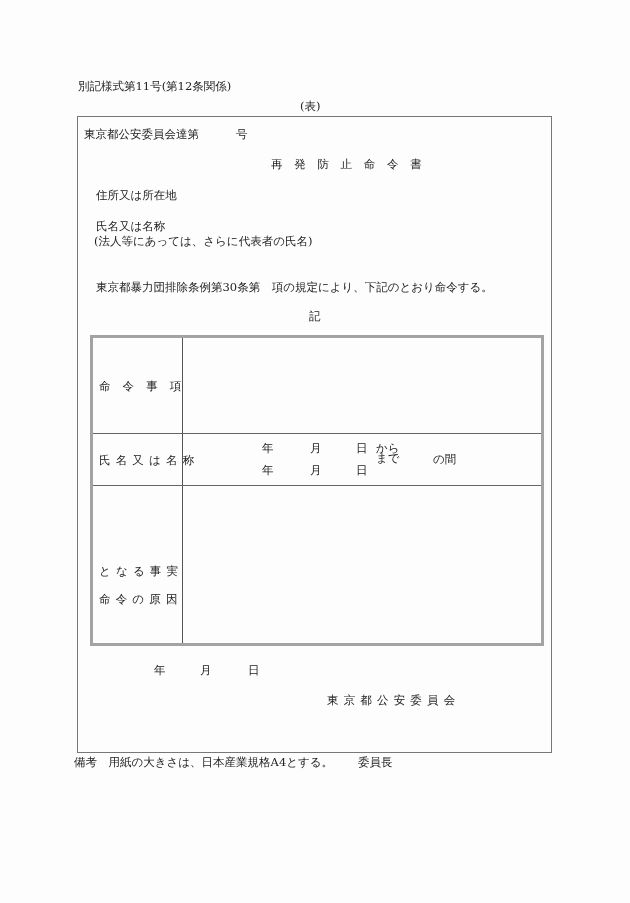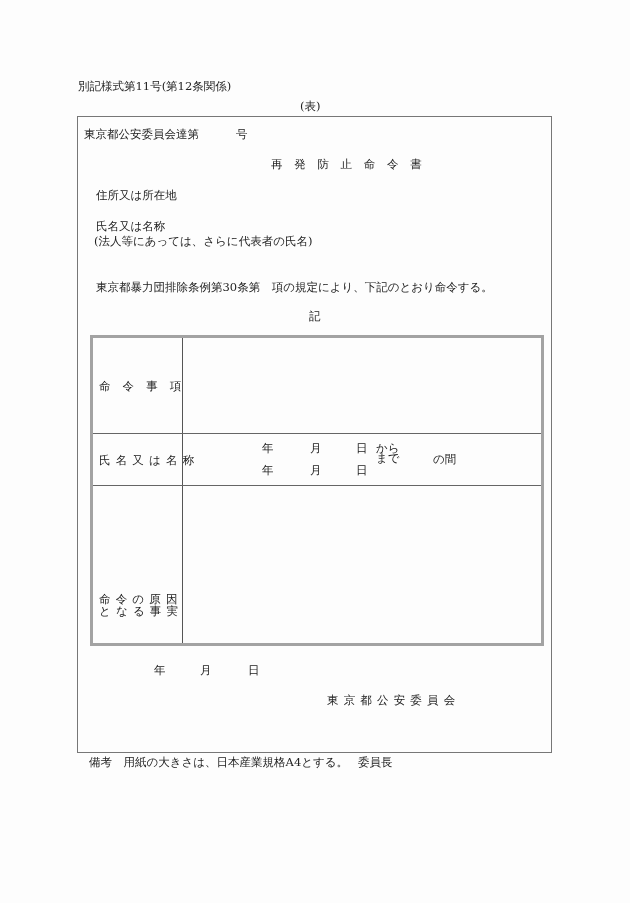--- a/index.html
+++ b/index.html
@@ -47,23 +47,23 @@
   <div class="abs" style="left:217px;top:104px;">月</div>
   <div class="abs" style="left:263px;top:104px;">日</div>
   <div class="abs" style="left:283px;top:104px;">から</div>
   <div class="abs" style="left:169px;top:126px;">年</div>
   <div class="abs" style="left:217px;top:126px;">月</div>
   <div class="abs" style="left:263px;top:126px;">日</div>
   <div class="abs" style="left:283px;top:114px;">まで</div>
   <div class="abs" style="left:321px;top:115px;margin-left:19px;">の間</div>
 
   <div class="abs" style="left:6px;top:212px;letter-spacing:0.45em;margin-top:43px;">命令の原因</div>
-  <div class="abs" style="left:6px;top:227px;letter-spacing:0.45em;margin-top:40px;">となる事実</div>
+  <div class="abs" style="left:6px;top:227px;letter-spacing:0.45em;">となる事実</div>
 </div>
 
 <div class="abs" style="left:154px;top:664px;">年</div>
 <div class="abs" style="left:200px;top:664px;">月</div>
 <div class="abs" style="left:248px;top:664px;">日</div>
 
 <div class="abs" style="left:327px;top:694px;letter-spacing:0.45em;">東京都公安委員会</div>
 <div class="abs" style="left:358px;top:756px;">委員長</div>
 
-<div class="abs" style="left:89px;top:756px;">備考　用紙の大きさは、日本産業規格A4とする。</div>
+<div class="abs" style="left:74px;top:756px;">備考　用紙の大きさは、日本産業規格A4とする。</div>
 
 </body></html>

